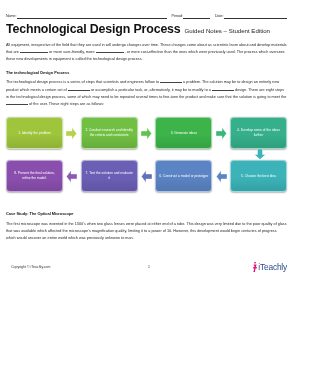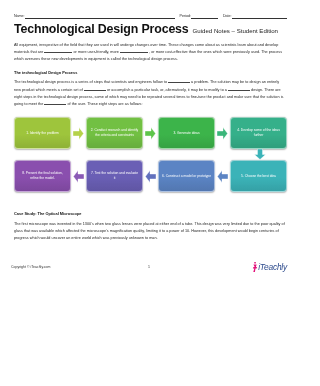--- a/index.html
+++ b/index.html
@@ -12,21 +12,21 @@
     height: 386px;
     font-family: "Liberation Sans", sans-serif;
     color: #1a1a1a;
     overflow: hidden;
     position: relative;
   }
   .page {
     width: 298px;
     height: 288px;
     box-sizing: border-box;
-    padding: 14px 11px 0 14px;
+    padding: 14px 11px 0 6px;
     position: relative;
   }
 
   
   .idline {
     display: flex;
     align-items: flex-end;
     font-size: 3.6px;
     line-height: 1;
     color: #222;
@@ -155,21 +155,20 @@
   }
   .brand {
     margin-left: auto;
     display: flex;
     align-items: center;
     font-size: 8.4px;
     color: #2c4a8c;
     letter-spacing: -0.2px;
     position: relative;
     z-index: 2;
-    font-style: italic;
   }
   .brand-mark {
     width: 6px;
     height: 10px;
     margin-right: 0.5px;
     position: relative;
   }
   .brand-mark svg { display: block; width: 6px; height: 10px; }
   .brand-text { font-weight: normal; }
 </style>

